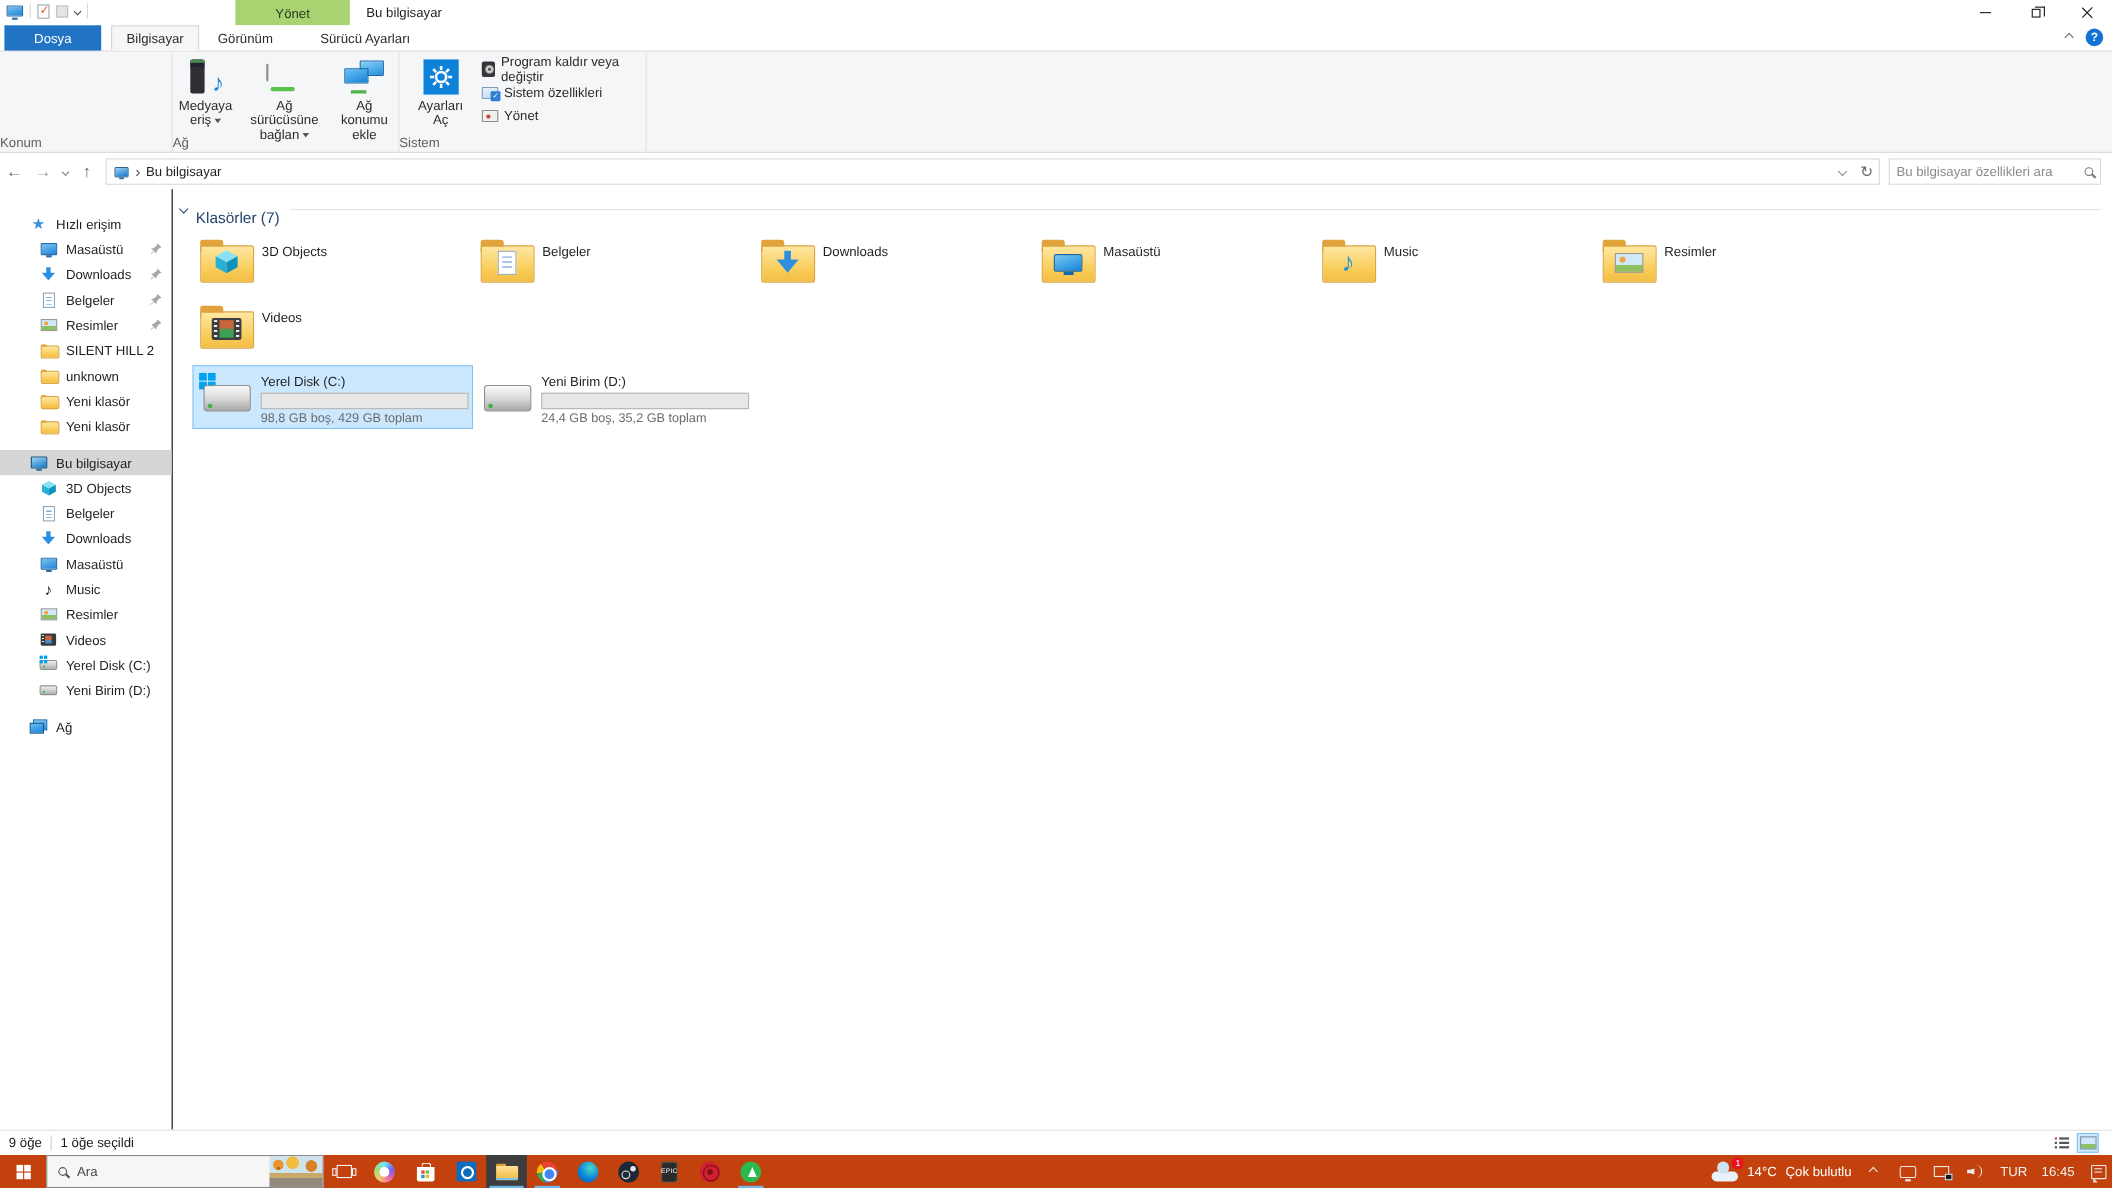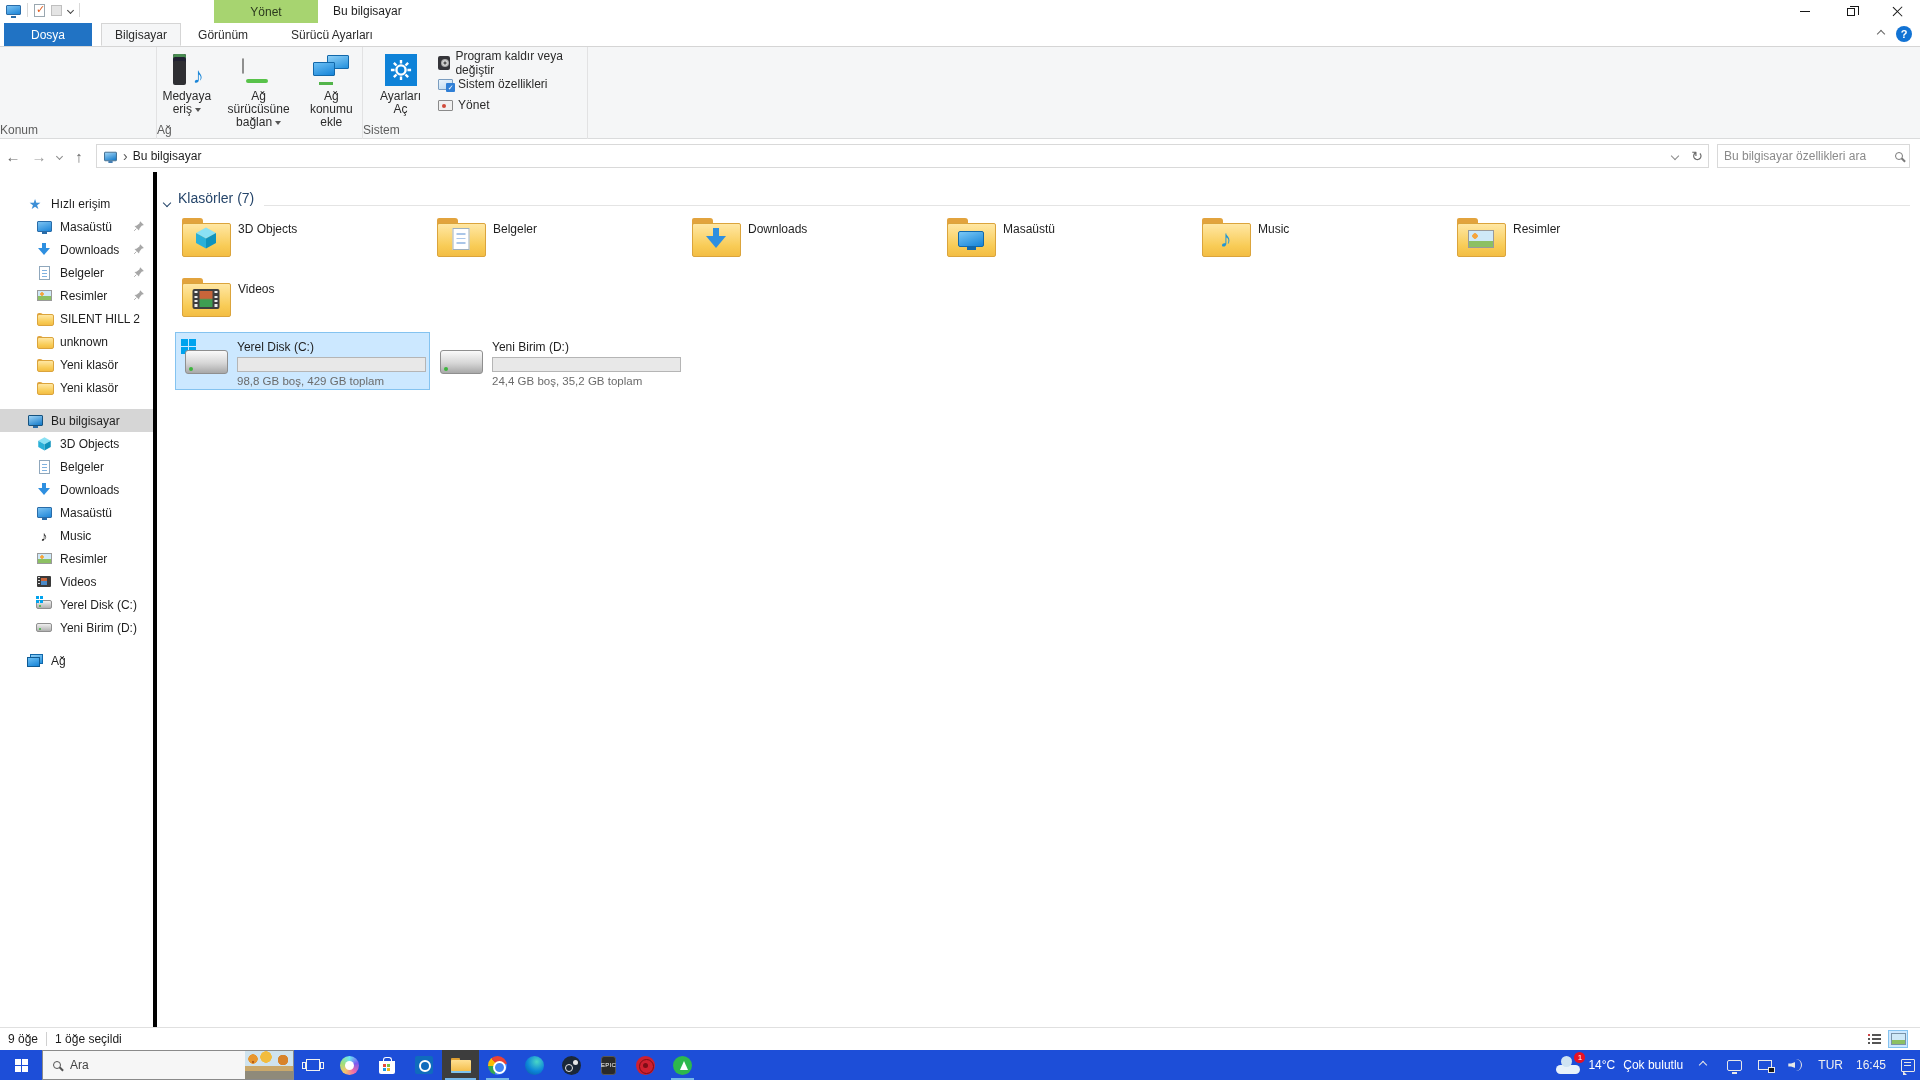--- a/index.html
+++ b/index.html
@@ -100,21 +100,21 @@
   .addr-btn { width:22px; height:22px; display:flex; align-items:center; justify-content:center; color:#6a6a6a; }
   .i-refresh::before { content:"↻"; font-size:14px; }
   #searchbox { width:193px; height:24px; border:1px solid #d9d9d9; background:#fff; margin:0 10px 0 8px;
     display:flex; align-items:center; padding:0 6px; color:#8a8a8a; }
   #searchbox .ph { flex:1; }
   .mag { width:8px; height:8px; border:1.6px solid #7a7a7a; border-radius:50%; position:relative; flex:none; }
   .mag::after { content:""; position:absolute; width:5px; height:1.6px; background:#7a7a7a; right:-4px; bottom:-2px; transform:rotate(45deg); }
 
   
   #main { position:absolute; left:0; top:172px; width:1920px; height:855px; background:#fff; }
-  #sidebar { position:absolute; left:0; top:0; width:157px; height:100%; border-right:4px solid #000000; padding-top:20px; }
+  #sidebar { position:absolute; left:0; top:0; width:157px; height:100%; border-right:1px solid #000000; padding-top:20px; }
   .side-row { height:23px; display:flex; align-items:center; position:relative; }
   .side-row.lvl1 { padding-left:26px; } .side-row.lvl2 { padding-left:35px; }
   .side-row.selected { background:#d6d6d6; }
   .sic { width:18px; height:16px; display:inline-flex; align-items:center; justify-content:center; flex:none; margin-right:7px; }
   .side-label { white-space:nowrap; }
   .pin { position:absolute; right:8px; top:5px; width:12px; height:12px; opacity:.75; }
   .side-gap { height:10px; }
 
   .ic-star::before { content:"★"; color:#3d8fd6; font-size:14px; }
   .ic-mon16 { width:15px; height:11px; border:1px solid #2a6ca8; border-radius:1px; background:linear-gradient(160deg,#7cc3f2,#1d85d8); position:relative; }
@@ -139,21 +139,21 @@
   .ic-hdd16 { width:16px; height:9px; background:linear-gradient(180deg,#efefef,#b0b0b0); border:1px solid #8f8f8f; border-radius:2px; position:relative; }
   .ic-hdd16::after { content:""; position:absolute; left:2px; bottom:1px; width:2px; height:2px; border-radius:50%; background:#3db53d; }
   .ic-hdd16.win::before { content:""; position:absolute; left:-1px; top:-5px; width:3px; height:3px; background:#00a3ee;
     box-shadow:4px 0 0 #00a3ee, 0 4px 0 #00a3ee, 4px 4px 0 #00a3ee; }
   .ic-net16 { position:relative; width:16px; height:13px; }
   .ic-net16::before { content:""; position:absolute; right:0; top:0; width:11px; height:8px; border:1px solid #1268aa; background:linear-gradient(160deg,#8fd0f7,#2290dd); }
   .ic-net16::after { content:""; position:absolute; left:0; bottom:0; width:11px; height:8px; border:1px solid #0f5a93; background:linear-gradient(160deg,#6cc0f5,#1583d7); }
 
   
   #content { position:absolute; left:158px; top:0; right:0; height:100%; }
-  .sec-head { display:flex; align-items:flex-end; margin:18px 10px 6px 6px; color:#26466b; font-size:14px; }
+  .sec-head { display:flex; align-items:flex-start; margin:18px 10px 6px 6px; color:#26466b; font-size:14px; }
   .sec-head .chev { border-color:#26466b; margin-right:8px; margin-top:-3px; }
   .sec-head .line { flex:1; height:1px; background:#e4e4e4; margin-left:10px; }
   .tiles { display:flex; flex-wrap:wrap; padding-left:17px; width:1560px; }
   .tile { width:255px; height:58px; display:flex; border:1px solid transparent; margin-bottom:2px; }
   .tile.folder-tile { padding:5px 4px 0 6px; }
   .tile .fol-lg { flex:none; }
   .tile .tname { margin:4px 0 0 9px; color:#1f1f1f; }
   .ovl { position:absolute; z-index:2; }
   .ovl-c { left:50%; top:58%; transform:translate(-50%,-50%); }
   .ovl-doc { width:17px; height:22px; background:#fff; border:1px solid #9fb0bd; }
@@ -202,21 +202,21 @@
   .view-btn.active { background:#cde8ff; border-color:#84c3f0; }
   .ic-viewlist { width:13px; height:12px; position:relative; }
   .ic-viewlist::before { content:""; position:absolute; left:0; top:1px; width:2px; height:2px; background:#c44;
     box-shadow:0 4px 0 #555, 0 8px 0 #555; }
   .ic-viewlist::after { content:""; position:absolute; left:4px; top:1px; width:9px; height:2px; background:#555;
     box-shadow:0 4px 0 #555, 0 8px 0 #555; }
   .ic-viewthumb { width:15px; height:12px; border:1px solid #7a93a8;
     background:linear-gradient(180deg,#cfe9f8 0 60%,#8cc063 60% 100%); }
 
   
-  #taskbar { position:absolute; left:0; top:1050px; width:1920px; height:30px; background:#1d4ed8; display:flex; align-items:stretch; }
+  #taskbar { position:absolute; left:0; top:1050px; width:1920px; height:30px; background:#c2410c; display:flex; align-items:stretch; }
   .tb-btn { display:flex; align-items:center; justify-content:center; position:relative; }
   .tb-start { width:42px; }
   .ic-winlogo { width:13px; height:13px; position:relative; }
   .ic-winlogo::before { content:""; position:absolute; width:6px; height:6px; background:#fff;
     box-shadow:7px 0 0 #fff, 0 7px 0 #fff, 7px 7px 0 #fff; }
   #tb-search { width:252px; background:#f6f6f6; border:1px solid #8a8a8a; display:flex; align-items:center; padding-left:10px; color:#444; }
   #tb-search .mag { border-color:#555; margin-right:9px; } #tb-search .mag::after { background:#555; }
   .park-img { margin-left:auto; width:48px; height:28px;
     background:
       radial-gradient(circle at 8px 11px, #b05f1e 1.2px, transparent 1.6px),

